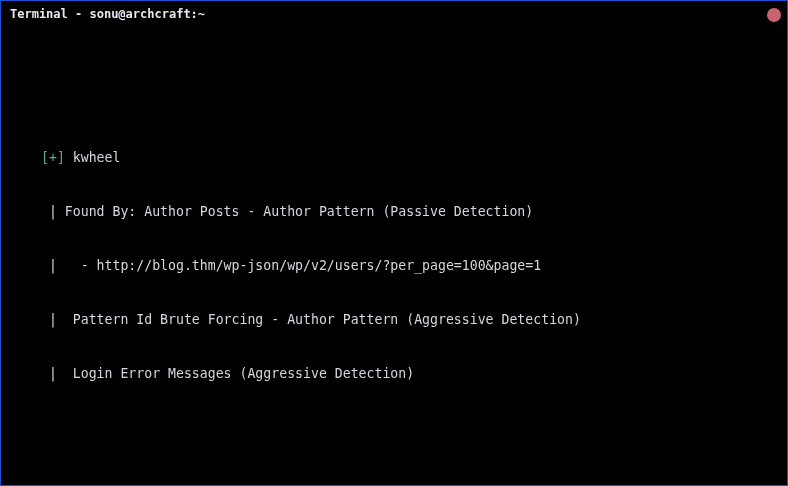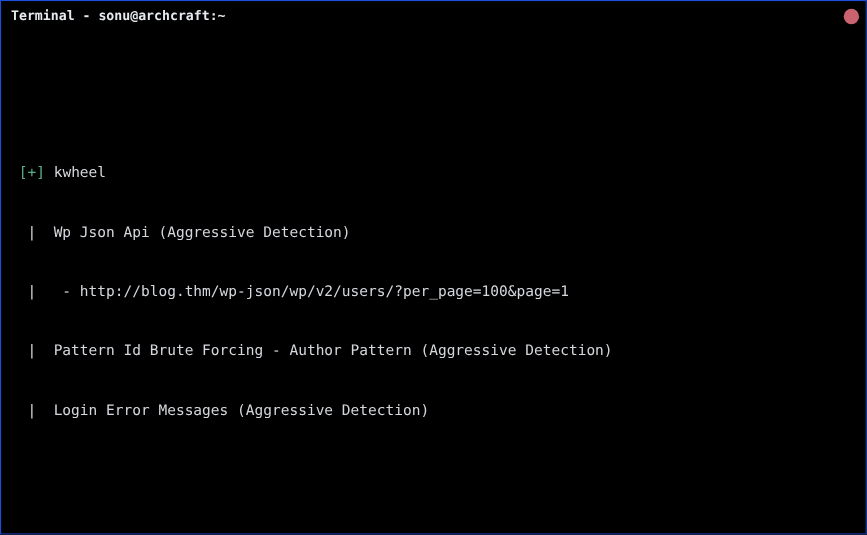--- a/index.html
+++ b/index.html
@@ -50,39 +50,39 @@
   .terminal {
     position: absolute;
     left: 16px;
     top: 58px;
     font-family: "DejaVu Sans Mono", "Liberation Mono", monospace;
     font-size: 13.2px;
     line-height: 18px;
     color: #d4d7dc;
     white-space: pre;
   }
-  .line { height: 18px; }
+  .line { height: 18px; margin-left: 24px; }
   .marker { color: #57b08a; }
 </style>
 </head>
 <body>
 
 <div class="window">
   <div class="titlebar">
     <span class="title">Terminal - sonu@archcraft:~</span>
     <div class="close-btn">
       <span></span>
     </div>
   </div>
 
   <div class="terminal">
     
     <div class="entry">
       <div class="line"><span class="marker">[+]</span> <span>kwheel</span></div>
-      <div class="line"> |  Wp Json Api (Aggressive Detection)</div>
+      <div class="line"> | Found By: Author Posts - Author Pattern (Passive Detection)</div>
       <div class="line"> |   - http://blog.thm/wp-json/wp/v2/users/?per_page=100&amp;page=1</div>
       <div class="line"> |  Pattern Id Brute Forcing - Author Pattern (Aggressive Detection)</div>
       <div class="line"> |  Login Error Messages (Aggressive Detection)</div>
     </div>
     
 
     
     
     
 

